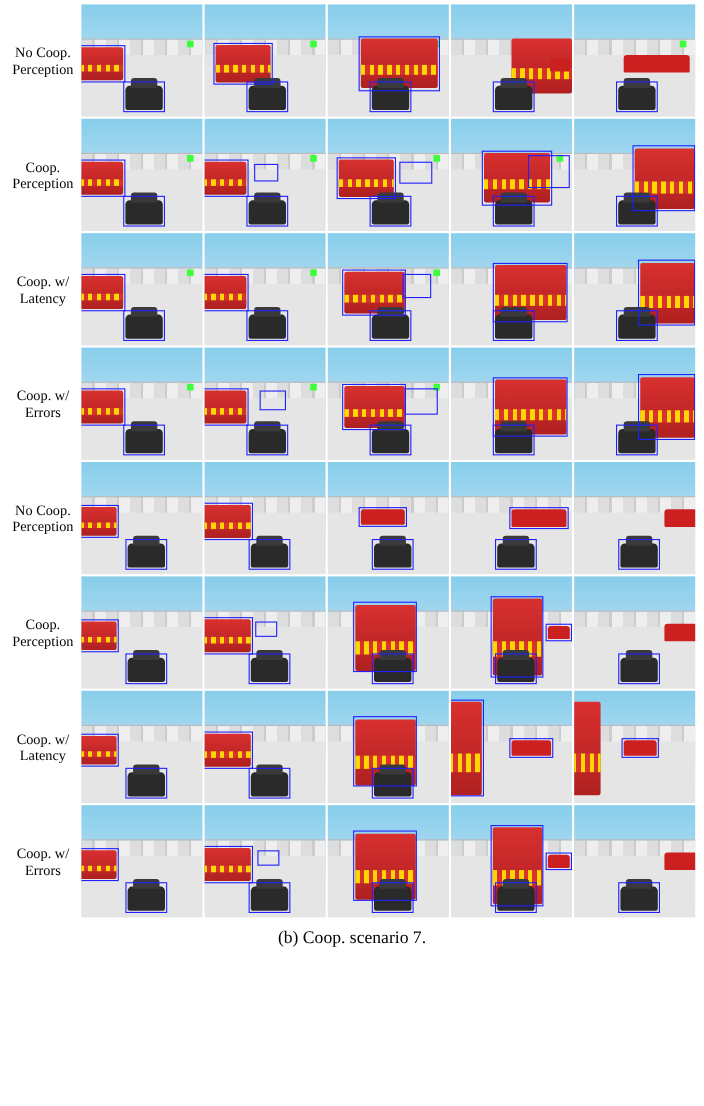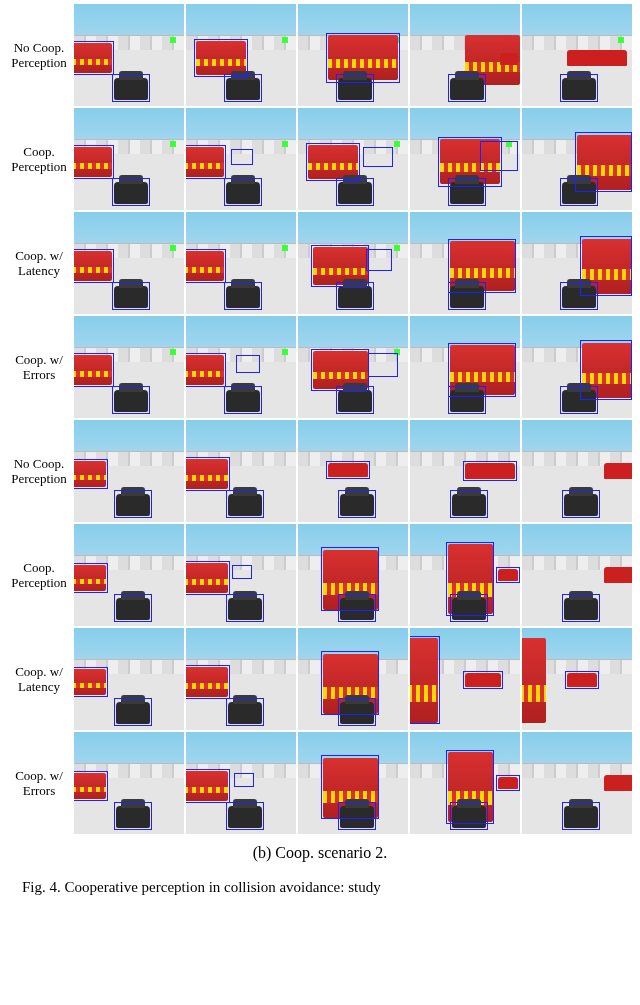--- a/index.html
+++ b/index.html
@@ -529,21 +529,17 @@
               <div class="buildings"></div>
               <div class="road"></div>
             <div class="car-red" style="right:-2px;top:42%;width:30px;height:16px"></div>
             <div class="car-dark" style="left:42px;bottom:6px;width:34px;height:22px"></div>
             <div class="bbox" style="left:40px;bottom:4px;width:38px;height:28px"></div>
           </div>
         </div>
 
       </div>
     </div>
-    <div class="subcaption">(b) Coop. scenario 2.</div>
+    <div class="subcaption">(b) Coop. scenario 7.</div>
   </div>
 
-  <div class="figure-caption">
-    <span>Fig. 4.</span>
-    <span>Cooperative perception in collision avoidance: study</span>
-  </div>
 
 </div>
 
 </body></html>

